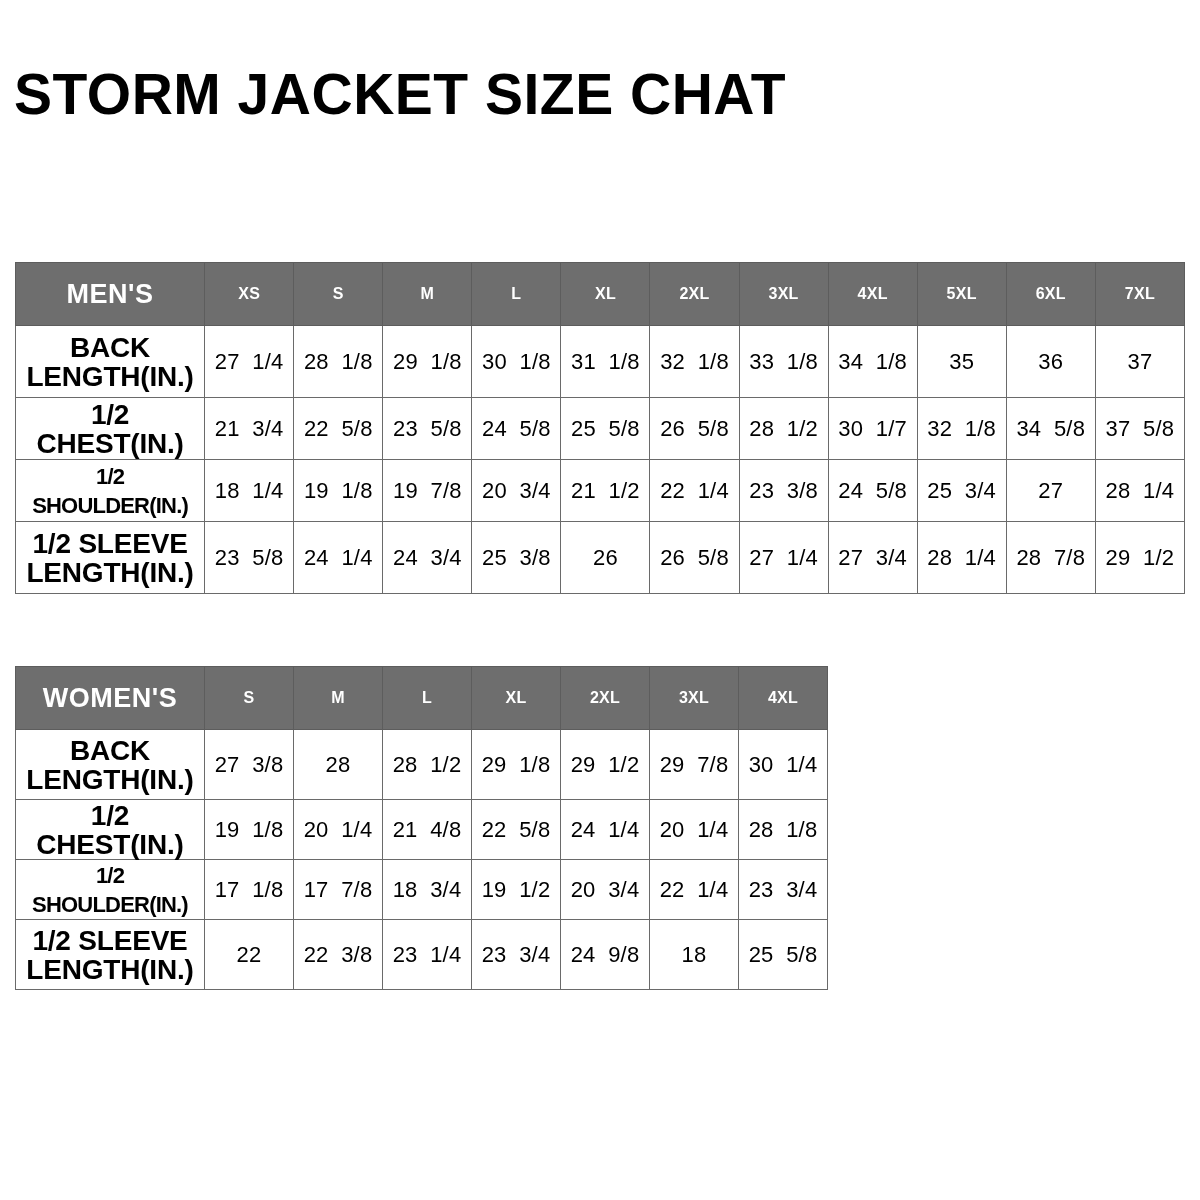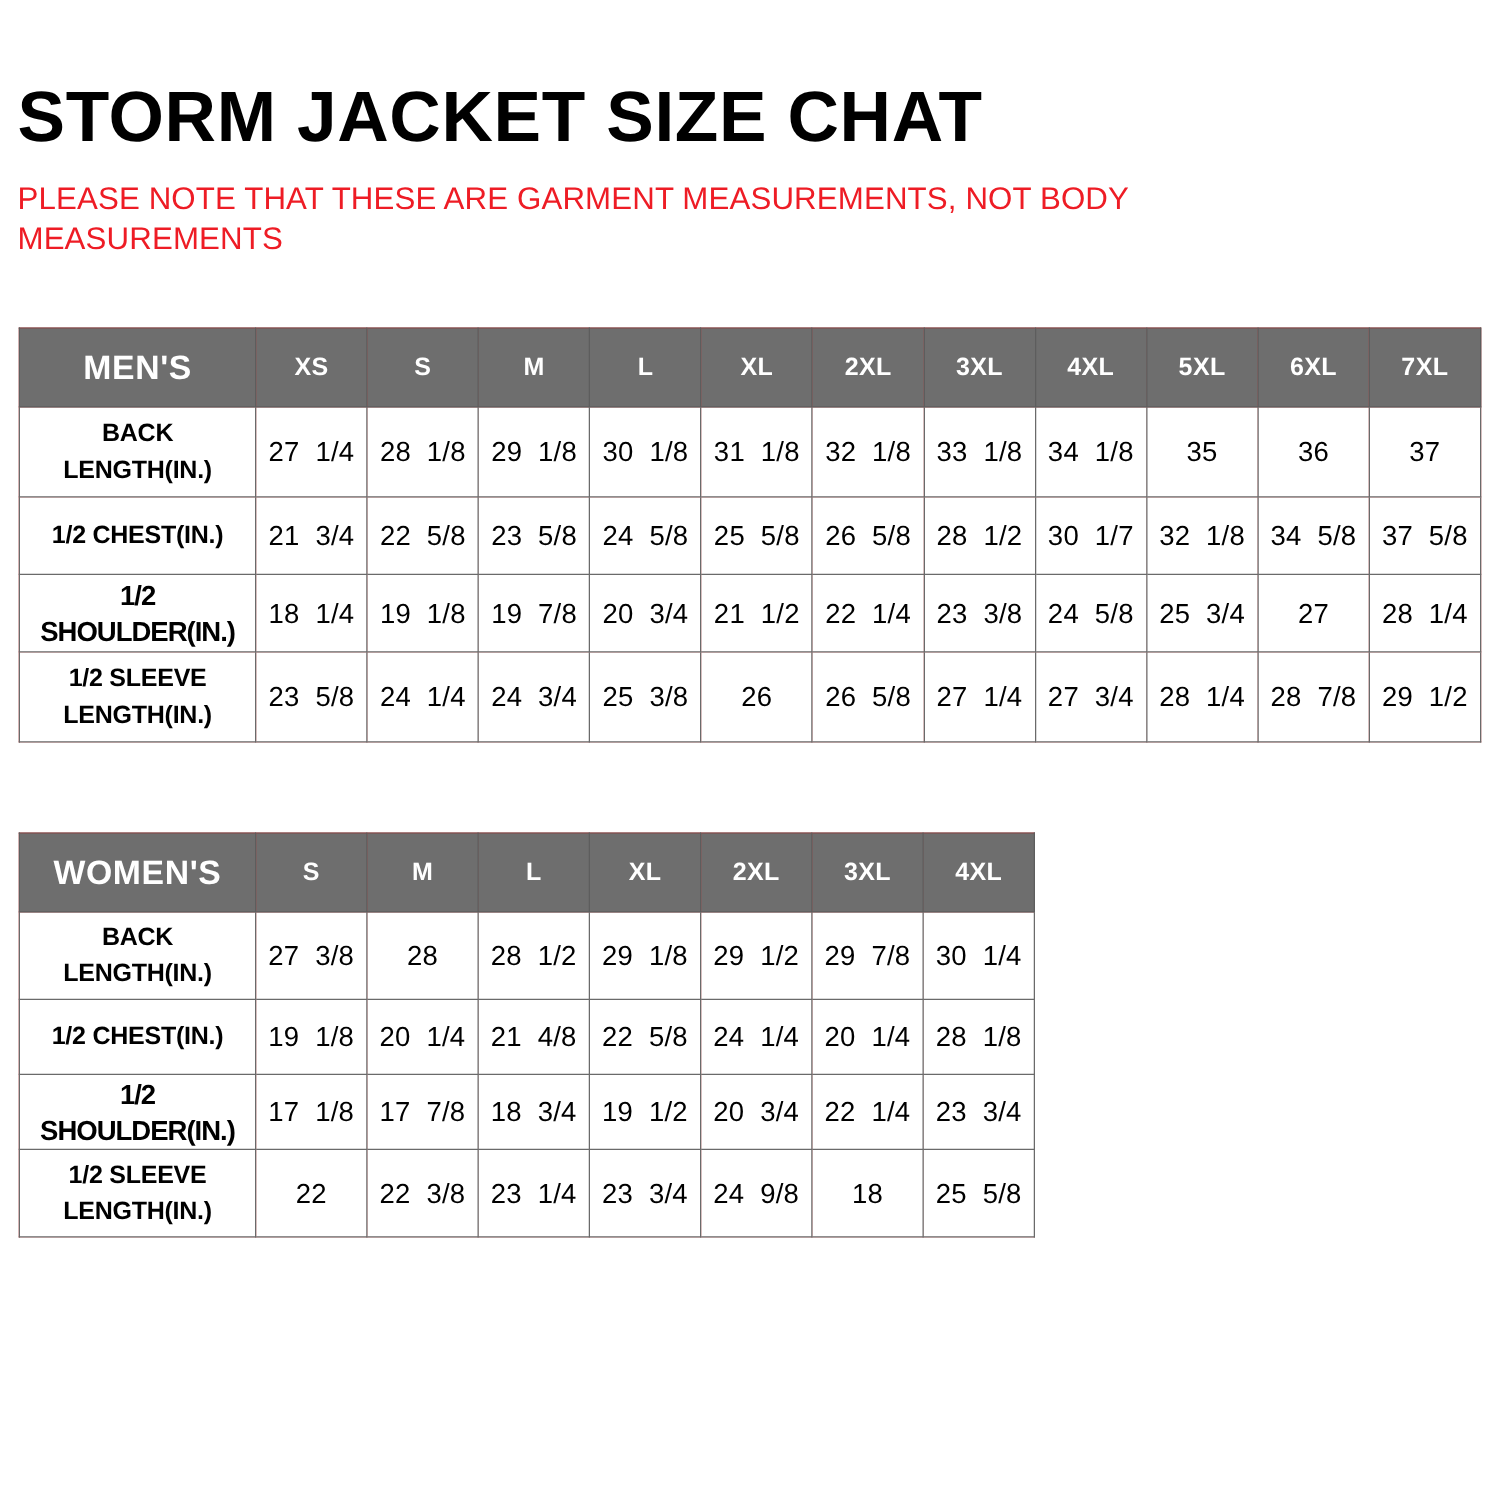--- a/index.html
+++ b/index.html
@@ -48,21 +48,22 @@
     font-weight: 400;
     color: #ee1c25;
     letter-spacing: 0.1px;
   }
 
   
   .size-table {
     position: absolute;
     border-collapse: collapse;
     table-layout: fixed;
-    background: #ef4444;
+    background: #14b8a6;
+    border-radius: 25px;
   }
   .size-table.men {
     left: 15px;
     top: 262px;
     width: 1170px;
   }
   .size-table.women {
     left: 15px;
     top: 666px;
     width: 813px;
@@ -84,28 +85,28 @@
     font-weight: 700;
     height: 62px;
   }
 
   
   .hdr-name {
     font-size: 27px;
     letter-spacing: 0.5px;
   }
   .hdr-size {
-    font-size: 20px;
+    font-size: 16px;
     letter-spacing: 0.3px;
   }
 
   
   .row-label {
     font-weight: 700;
-    font-size: 20px;
+    font-size: 28px;
     line-height: 29px;
     letter-spacing: -0.2px;
     padding: 4px 2px;
     white-space: pre-line;
   }
   .row-label.narrow {
     font-size: 22px;
     letter-spacing: -0.8px;
     text-align: center;
   }
@@ -144,21 +145,20 @@
     white-space: pre;
   }
 </style>
 </head>
 <body>
 
 <div class="page">
 
   <h1 class="title">STORM JACKET SIZE CHAT</h1>
 
-  <p class="note-top">PLEASE NOTE THAT THESE ARE GARMENT MEASUREMENTS, NOT BODY MEASUREMENTS</p>
 
   <table class="size-table men">
     <colgroup>
       <col class="c0">
         <col class="cN">
         <col class="cN">
         <col class="cN">
         <col class="cN">
         <col class="cN">
         <col class="cN">

